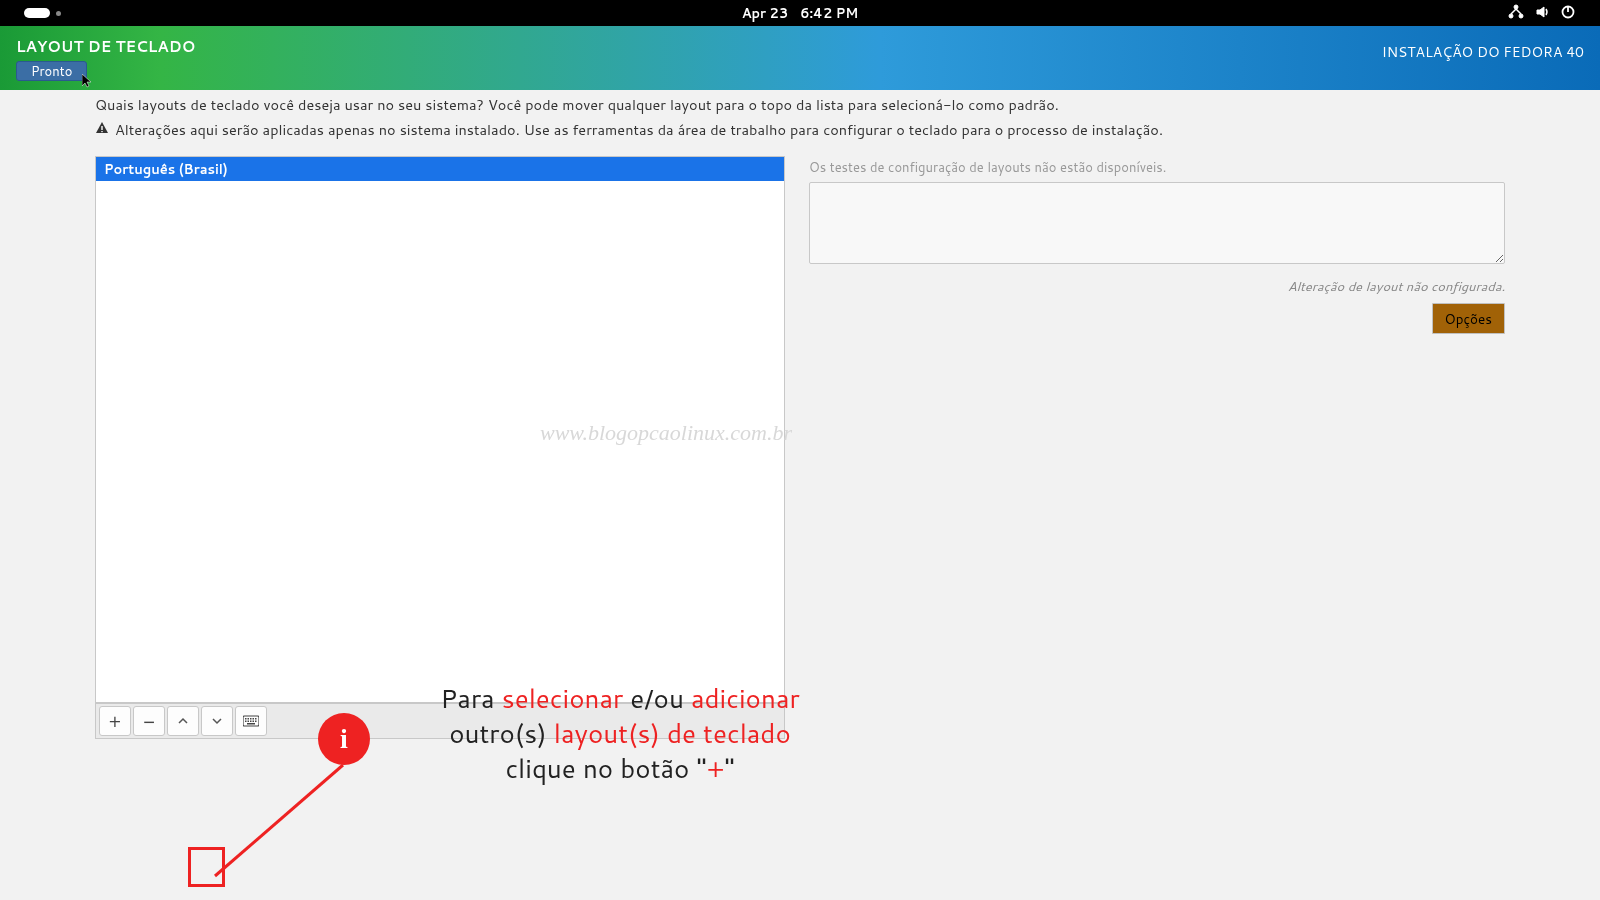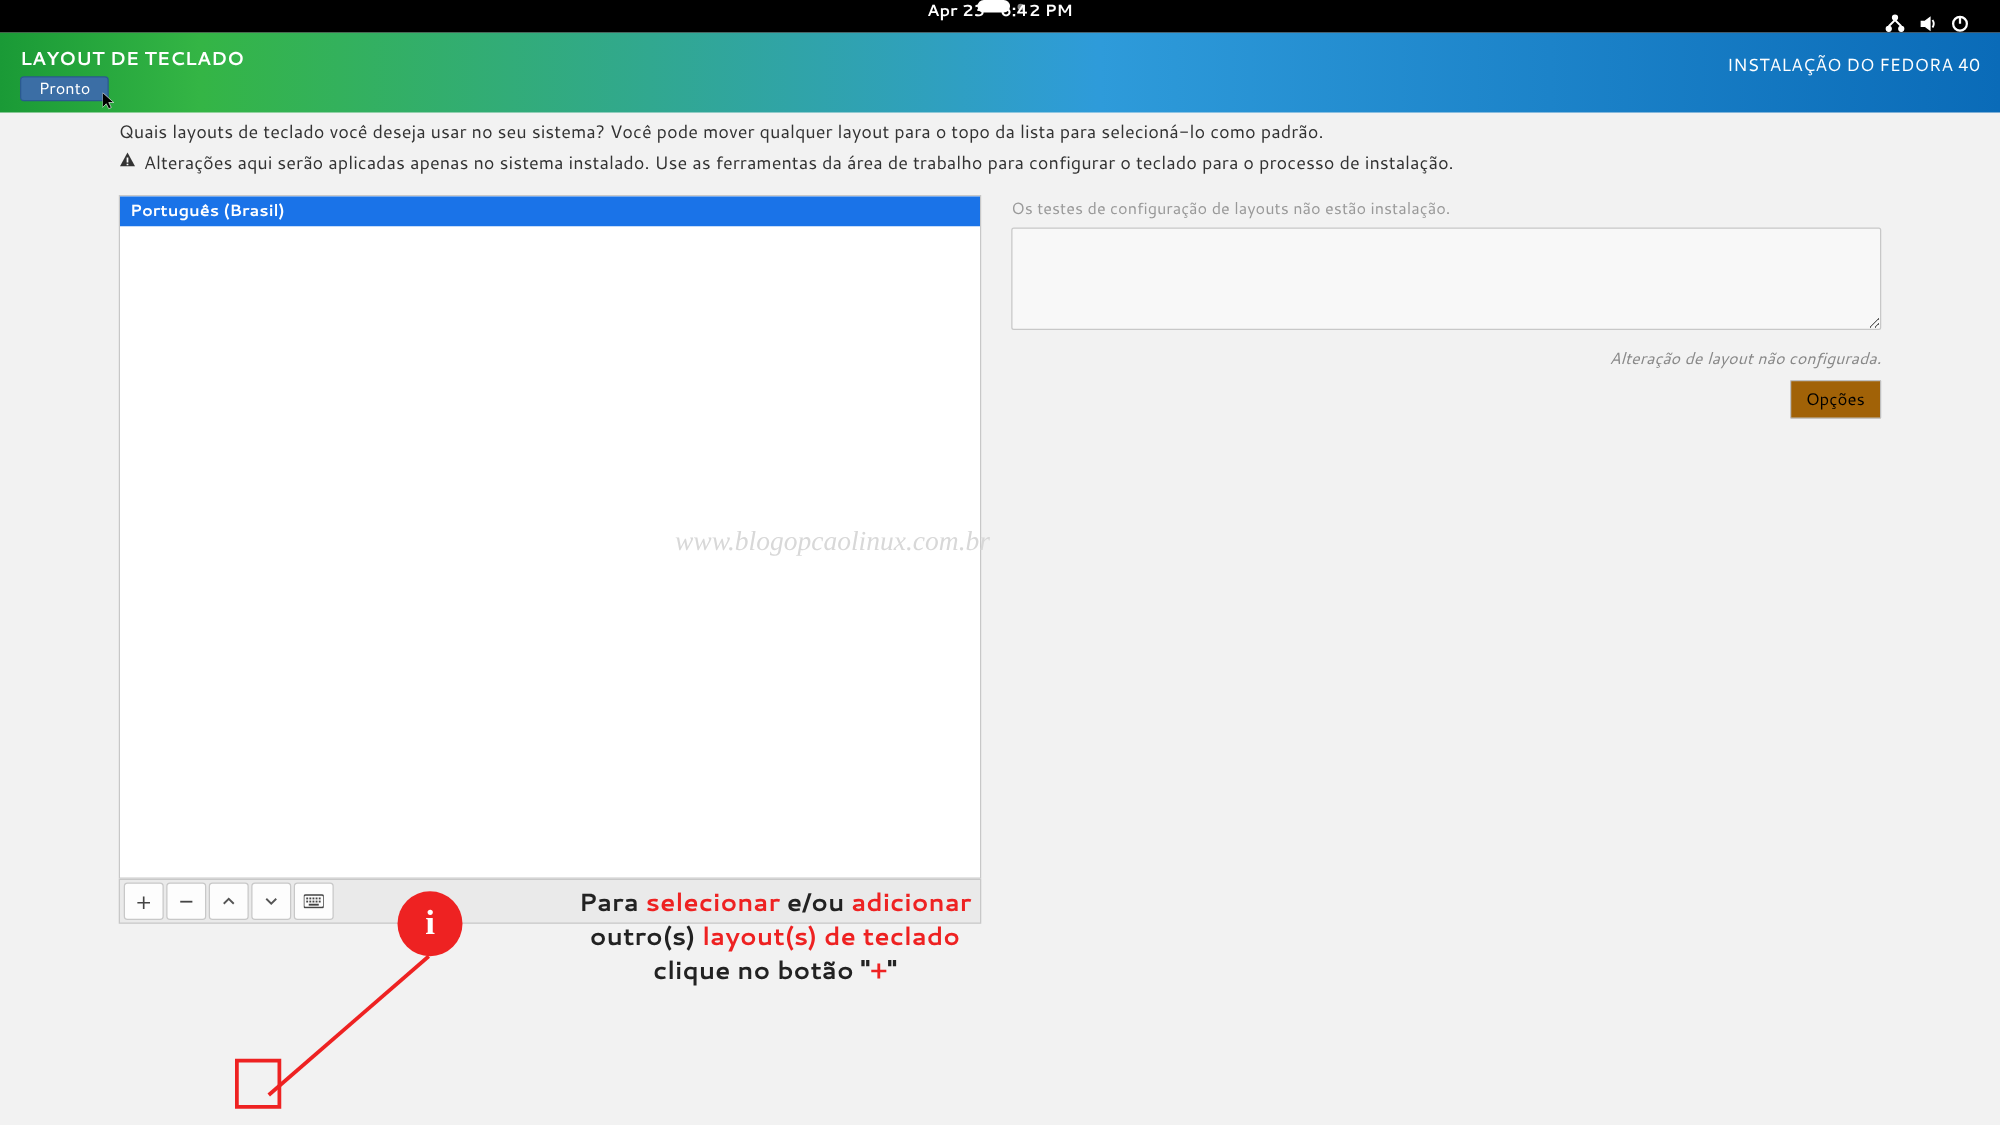--- a/index.html
+++ b/index.html
@@ -15,21 +15,20 @@
       overflow: hidden;
     }
     .topbar {
       background: #000;
       color: #fff;
       height: 26px;
       display: flex;
       align-items: center;
       padding: 0 24px;
       position: relative;
-      flex-direction: column;
     }
     .topbar-left {
       display: flex;
       align-items: center;
       gap: 6px;
     }
     .pill {
       width: 26px;
       height: 10px;
       background: #fff;
@@ -224,23 +223,23 @@
     }
     .info-circle span {
       color: #fff;
       font-size: 28px;
       font-weight: 900;
       font-family: Georgia, serif;
     }
     .anno-text {
       position: absolute;
       left: 210px;
-      top: 58px;
-      font-size: 20px;
-      font-weight: 700;
+      top: 30px;
+      font-size: 26px;
+      font-weight: 400;
       color: #222;
       text-align: center;
       line-height: 1.35;
       width: 440px;
     }
     .anno-text .red {
       color: #e22;
     }
     .annotation-line {
       position: absolute;
@@ -376,21 +375,21 @@
         <div class="plus-highlight"></div>
         <div class="anno-text">
           <span>Para </span><span class="red">selecionar</span><span> e/ou </span><span class="red">adicionar</span><br>
           <span>outro(s) </span><span class="red">layout(s) de teclado</span><br>
           <span>clique no botão "</span><span class="red">+</span><span>"</span>
         </div>
       </div>
     </div>
 
     <div class="right-panel">
-      <div class="test-label">Os testes de configuração de layouts não estão instalação.</div>
+      <div class="test-label">Os testes de configuração de layouts não estão disponíveis.</div>
       <textarea class="test-box" disabled="" style=""></textarea>
       <div class="switch-status">Alteração de layout não configurada.</div>
       <button class="options-btn">Opções</button>
     </div>
   </div>
 </div>
 
 <div class="watermark">www.blogopcaolinux.com.br</div>
 
 </body></html>

